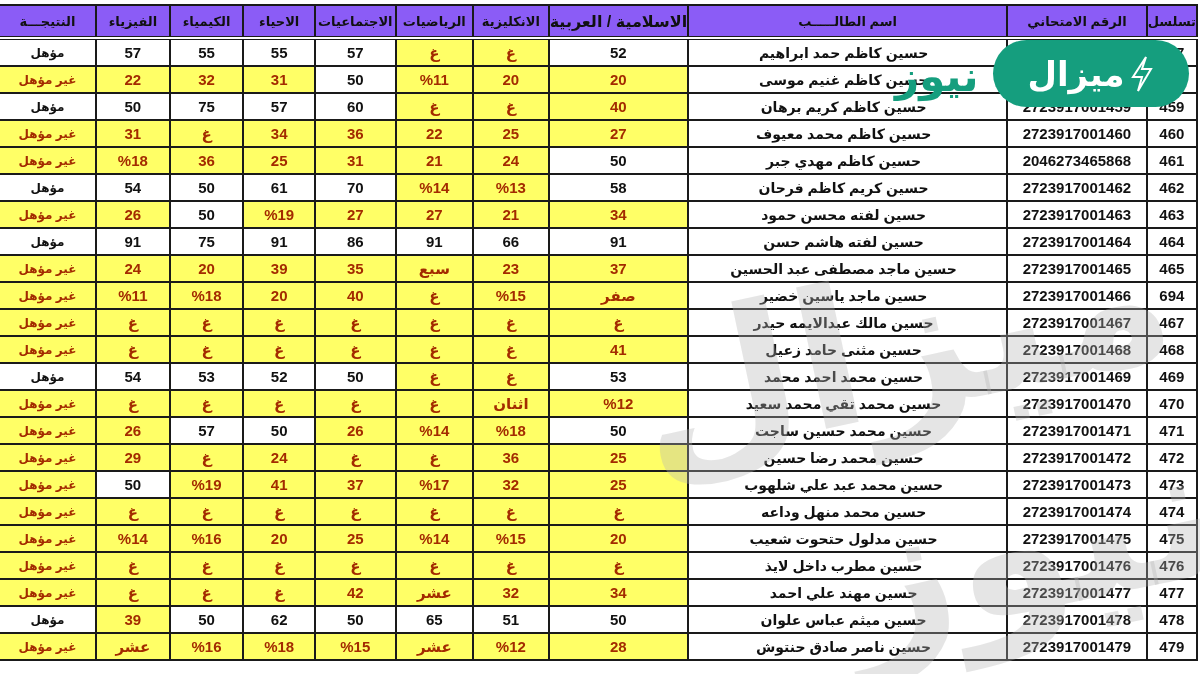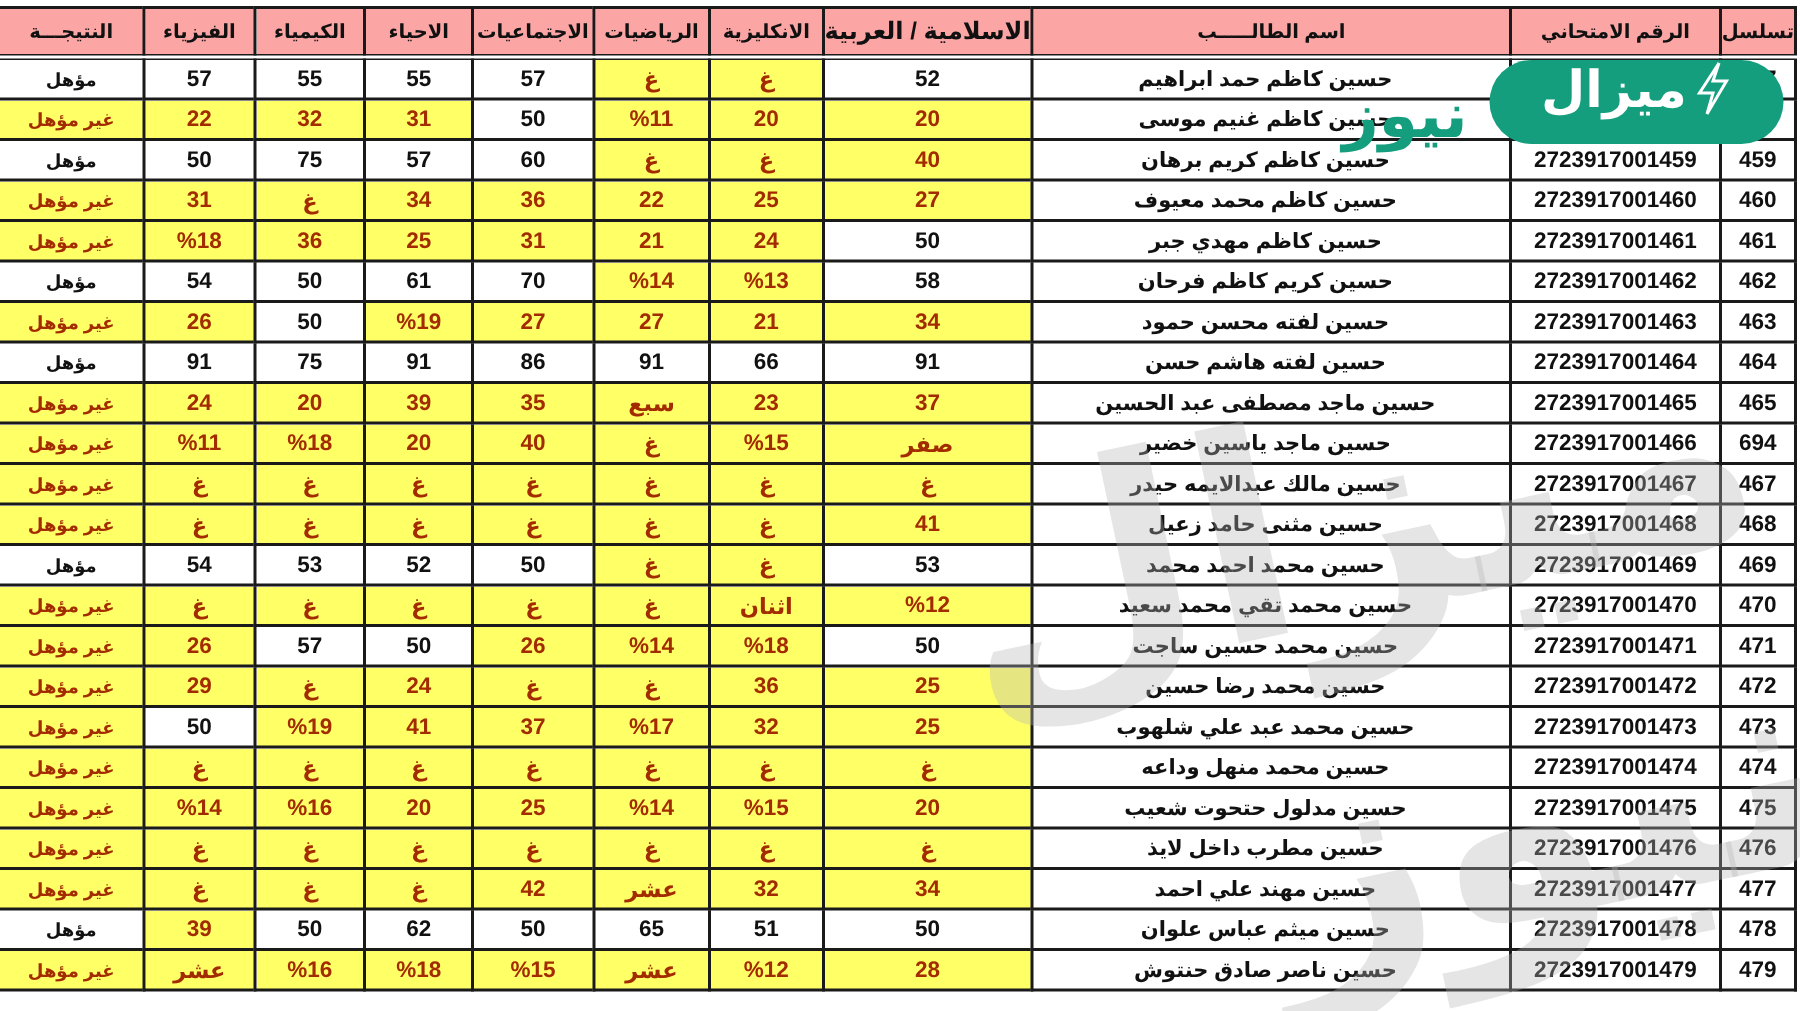--- a/index.html
+++ b/index.html
@@ -1,26 +1,26 @@
 <!DOCTYPE html>
 <html><head>
 <meta charset="utf-8">
 <style>
   html,body{margin:0;padding:0;}
   body{width:1200px;height:674px;overflow:hidden;background:#fff;position:relative;font-family:"Liberation Sans","DejaVu Sans",sans-serif;}
   .sheet{position:absolute;left:0;top:0;width:1200px;height:674px;overflow:hidden;}
   table{position:absolute;left:-2px;top:4px;border-collapse:collapse;direction:rtl;table-layout:fixed;}
   th,td{border:2px solid #1a1a1a;height:25px;padding:0;text-align:center;font-weight:bold;font-size:15px;white-space:nowrap;overflow:hidden;}
-  th{background:#fca5a5;height:30px;font-size:13px;color:#111;}
+  th{background:#8b5cf6;height:30px;font-size:13px;color:#111;}
   thead tr{border-bottom:4px double #1a1a1a;}
   td{background:#fff;color:#111;}
   td.y{background:#ffff66;color:#a32b00;}
   td.name{text-align:center;padding-right:8px;font-size:14px;}
   td.res{font-size:12px;}
-  .logo{position:absolute;left:993px;top:40px;width:196px;height:56px;border-radius:34px;background:#159e7e;color:#fff;display:flex;align-items:flex-start;justify-content:center;gap:4px;font-size:34px;font-weight:bold;direction:rtl;}
+  .logo{position:absolute;left:993px;top:40px;width:196px;height:67px;border-radius:34px;background:#159e7e;color:#fff;display:flex;align-items:center;justify-content:center;gap:4px;font-size:34px;font-weight:bold;direction:rtl;}
   .logo .bolt{width:26px;height:38px;}
   .logo2{position:absolute;left:895px;top:52px;color:#159e7e;font-size:42px;font-weight:bold;}
   .wm{position:absolute;left:300px;top:270px;font-size:190px;font-weight:bold;color:rgba(180,180,180,0.35);transform:rotate(-12deg);pointer-events:none;direction:rtl;letter-spacing:-6px;}
 </style>
 </head>
 <body>
 
 <div class="sheet">
   <table>
     <colgroup>
@@ -99,21 +99,21 @@
           <td class="y">25</td>
           <td class="y">22</td>
           <td class="y">36</td>
           <td class="y">34</td>
           <td class="y">غ</td>
           <td class="y">31</td>
           <td class="y res">غير مؤهل</td>
         </tr>
         <tr>
           <td>461</td>
-          <td>2723917001461</td>
+          <td>2046273465868</td>
           <td class="name">حسين كاظم مهدي جبر</td>
           <td>50</td>
           <td class="y">24</td>
           <td class="y">21</td>
           <td class="y">31</td>
           <td class="y">25</td>
           <td class="y">36</td>
           <td class="y">%18</td>
           <td class="y res">غير مؤهل</td>
         </tr>

